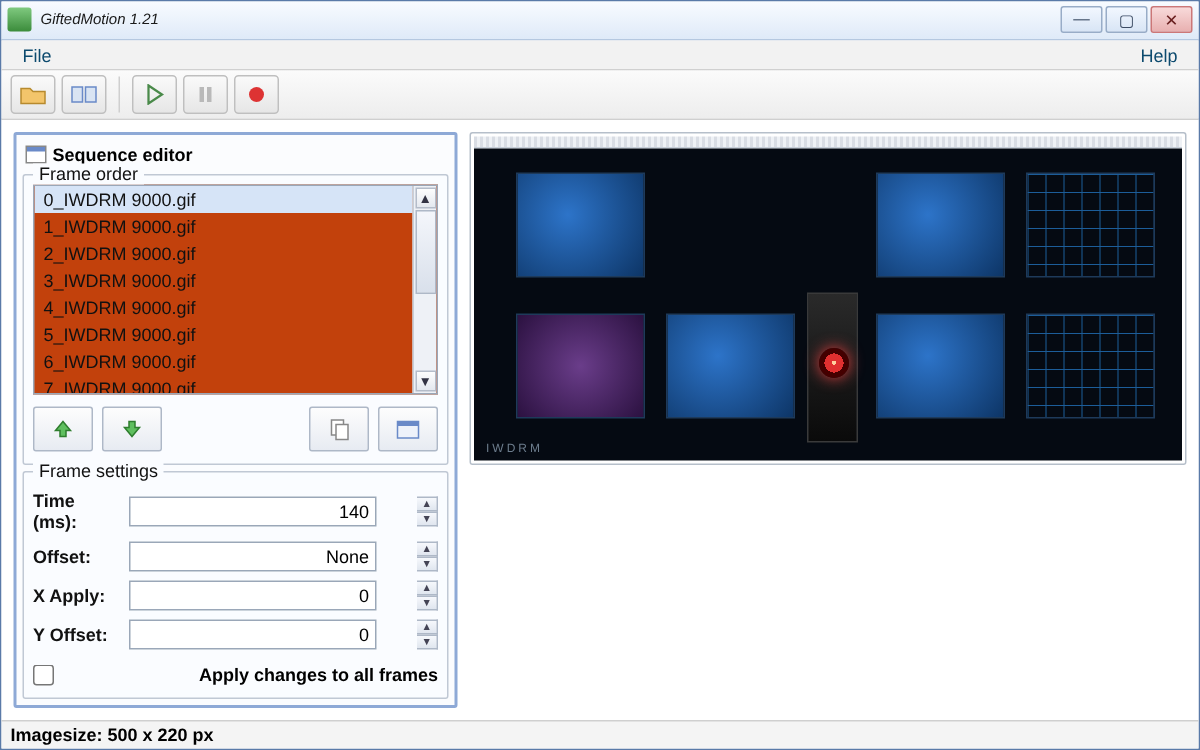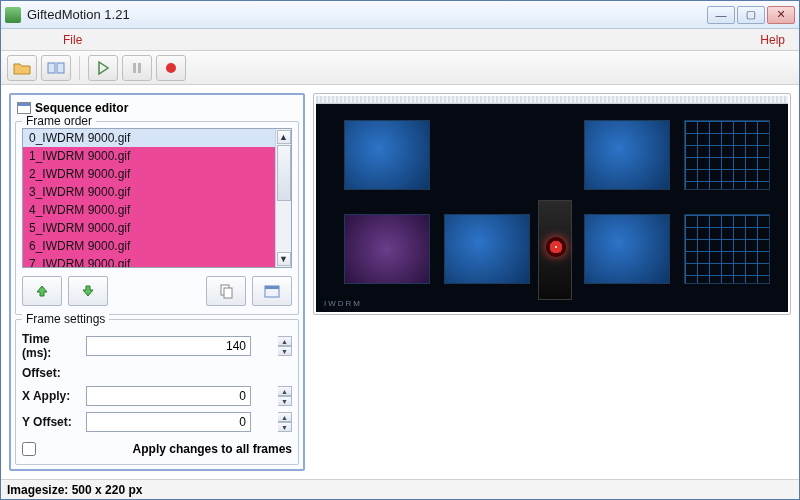--- a/index.html
+++ b/index.html
@@ -1,37 +1,37 @@
 <!DOCTYPE html>
 <html><head>
 <meta charset="utf-8">
 <style>
   * { box-sizing: border-box; margin: 0; padding: 0; font-family: "Segoe UI", Tahoma, sans-serif; font-size: 12px; }
   body { background: #fff; width: 800px; height: 500px; overflow: hidden; }
   .window { width: 800px; height: 500px; display: flex; flex-direction: column; border: 1px solid #5a7aa8; }
   .titlebar { height: 28px; background: linear-gradient(#f8fbff,#dfeaf8); display: flex; align-items: center; padding: 0 4px; border-bottom: 1px solid #b5c8e0; }
   .titlebar .appicon { width: 16px; height: 16px; background: linear-gradient(#7fc97f,#3b8c3b); border-radius: 2px; margin-right: 6px; }
-  .titlebar .title { flex: 1; color: #1a1a1a; font-size: 13px; }
+  .titlebar .title { flex: 1; color: #1a1a1a; font-size: 10px; font-style: italic; }
   .winbtns { display: flex; gap: 2px; }
   .winbtn { width: 28px; height: 18px; background: linear-gradient(#f2f7ff,#d8e5f5); border: 1px solid #98acc7; border-radius: 2px; display: flex; align-items: center; justify-content: center; color: #3b4b63; font-size: 11px; }
   .winbtn.close { background: linear-gradient(#f8dada,#e8b0b0); border-color: #c77; color: #6a2020; }
   .menubar { height: 22px; background: #f2f2f2; display: flex; align-items: center; padding: 0 6px; border-bottom: 1px solid #d0d0d0; }
-  .menuitem { padding: 2px 8px; color: #b91c1c; margin-left: 48px; }
+  .menuitem { padding: 2px 8px; color: #0c4a6e; }
   .menuspacer { flex: 1; }
   .toolbar { height: 34px; background: linear-gradient(#fbfbfb,#ededed); border-bottom: 1px solid #cfcfcf; display: flex; align-items: center; padding: 3px 6px; gap: 4px; }
   .tbtn { width: 30px; height: 26px; background: linear-gradient(#fafafa,#e6e6e6); border: 1px solid #bfbfbf; border-radius: 3px; display: flex; align-items: center; justify-content: center; }
   .tdiv { width: 1px; height: 24px; background: #cfcfcf; margin: 0 4px; }
   .content { flex: 1; display: flex; padding: 8px; gap: 8px; background: #fff; }
   .panel-left { width: 296px; border: 2px solid #8ea9d6; border-radius: 2px; background: #fbfcfe; display: flex; flex-direction: column; padding: 4px; }
   .panel-title { display: flex; align-items: center; gap: 4px; padding: 2px; font-weight: 700; }
   .panel-title .pico { width: 14px; height: 12px; border: 1px solid #888; background: #fff; position: relative; }
   .panel-title .pico::after { content: ""; position: absolute; top: 0; left: 0; right: 0; height: 3px; background: #6a8ac8; }
   .groupbox { border: 1px solid #c0c8d4; border-radius: 2px; margin-top: 4px; padding: 6px 6px 8px 6px; background: #fafcff; position: relative; }
   .groupbox .legend { position: absolute; top: -8px; left: 6px; background: #fafcff; padding: 0 4px; color: #111; }
-  .listbox { height: 140px; border: 1px solid #9aa7b8; background: #ec4899; overflow: hidden; display: flex; }
+  .listbox { height: 140px; border: 1px solid #9aa7b8; background: #c2410c; overflow: hidden; display: flex; }
   .listitems { flex: 1; }
   .listrow { padding: 2px 6px; border-bottom: 0; color: #111; }
   .listrow.sel { background: #d6e4f7; }
   .scrollbar { width: 16px; background: #eef1f6; border-left: 1px solid #c7cfd9; display: flex; flex-direction: column; align-items: center; }
   .sb-btn { width: 14px; height: 14px; background: linear-gradient(#fdfdfd,#e4e8ef); border: 1px solid #b4bcc9; margin: 1px; display: flex; align-items: center; justify-content: center; font-size: 9px; color: #334; }
   .sb-track { flex: 1; width: 14px; position: relative; }
   .sb-thumb { position: absolute; top: 0; left: 0; right: 0; height: 56px; background: linear-gradient(#f4f6fb,#d9e0eb); border: 1px solid #aeb8c7; }
   .btnrow { display: flex; gap: 6px; margin-top: 8px; }
   .btnrow .spacer { flex: 1; }
   .sqbtn { width: 40px; height: 30px; background: linear-gradient(#fdfdfd,#e7ebf2); border: 1px solid #aeb8c7; border-radius: 2px; display: flex; align-items: center; justify-content: center; }
@@ -173,20 +173,27 @@
           <div class="spin">
             <input value="140" style="">
             <div class="spinbtns">
                 <div>▲</div>
                 <div>▼</div>
               </div>
           </div>
         </div>
         <div class="formrow">
           <label>Offset:</label>
+          <div class="spin">
+            <input value="None" style="">
+            <div class="spinbtns">
+                <div>▲</div>
+                <div>▼</div>
+              </div>
+          </div>
         </div>
         <div class="formrow">
           <label>X Apply:</label>
           <div class="spin">
             <input value="0" style="">
             <div class="spinbtns">
                 <div>▲</div>
                 <div>▼</div>
               </div>
           </div>

